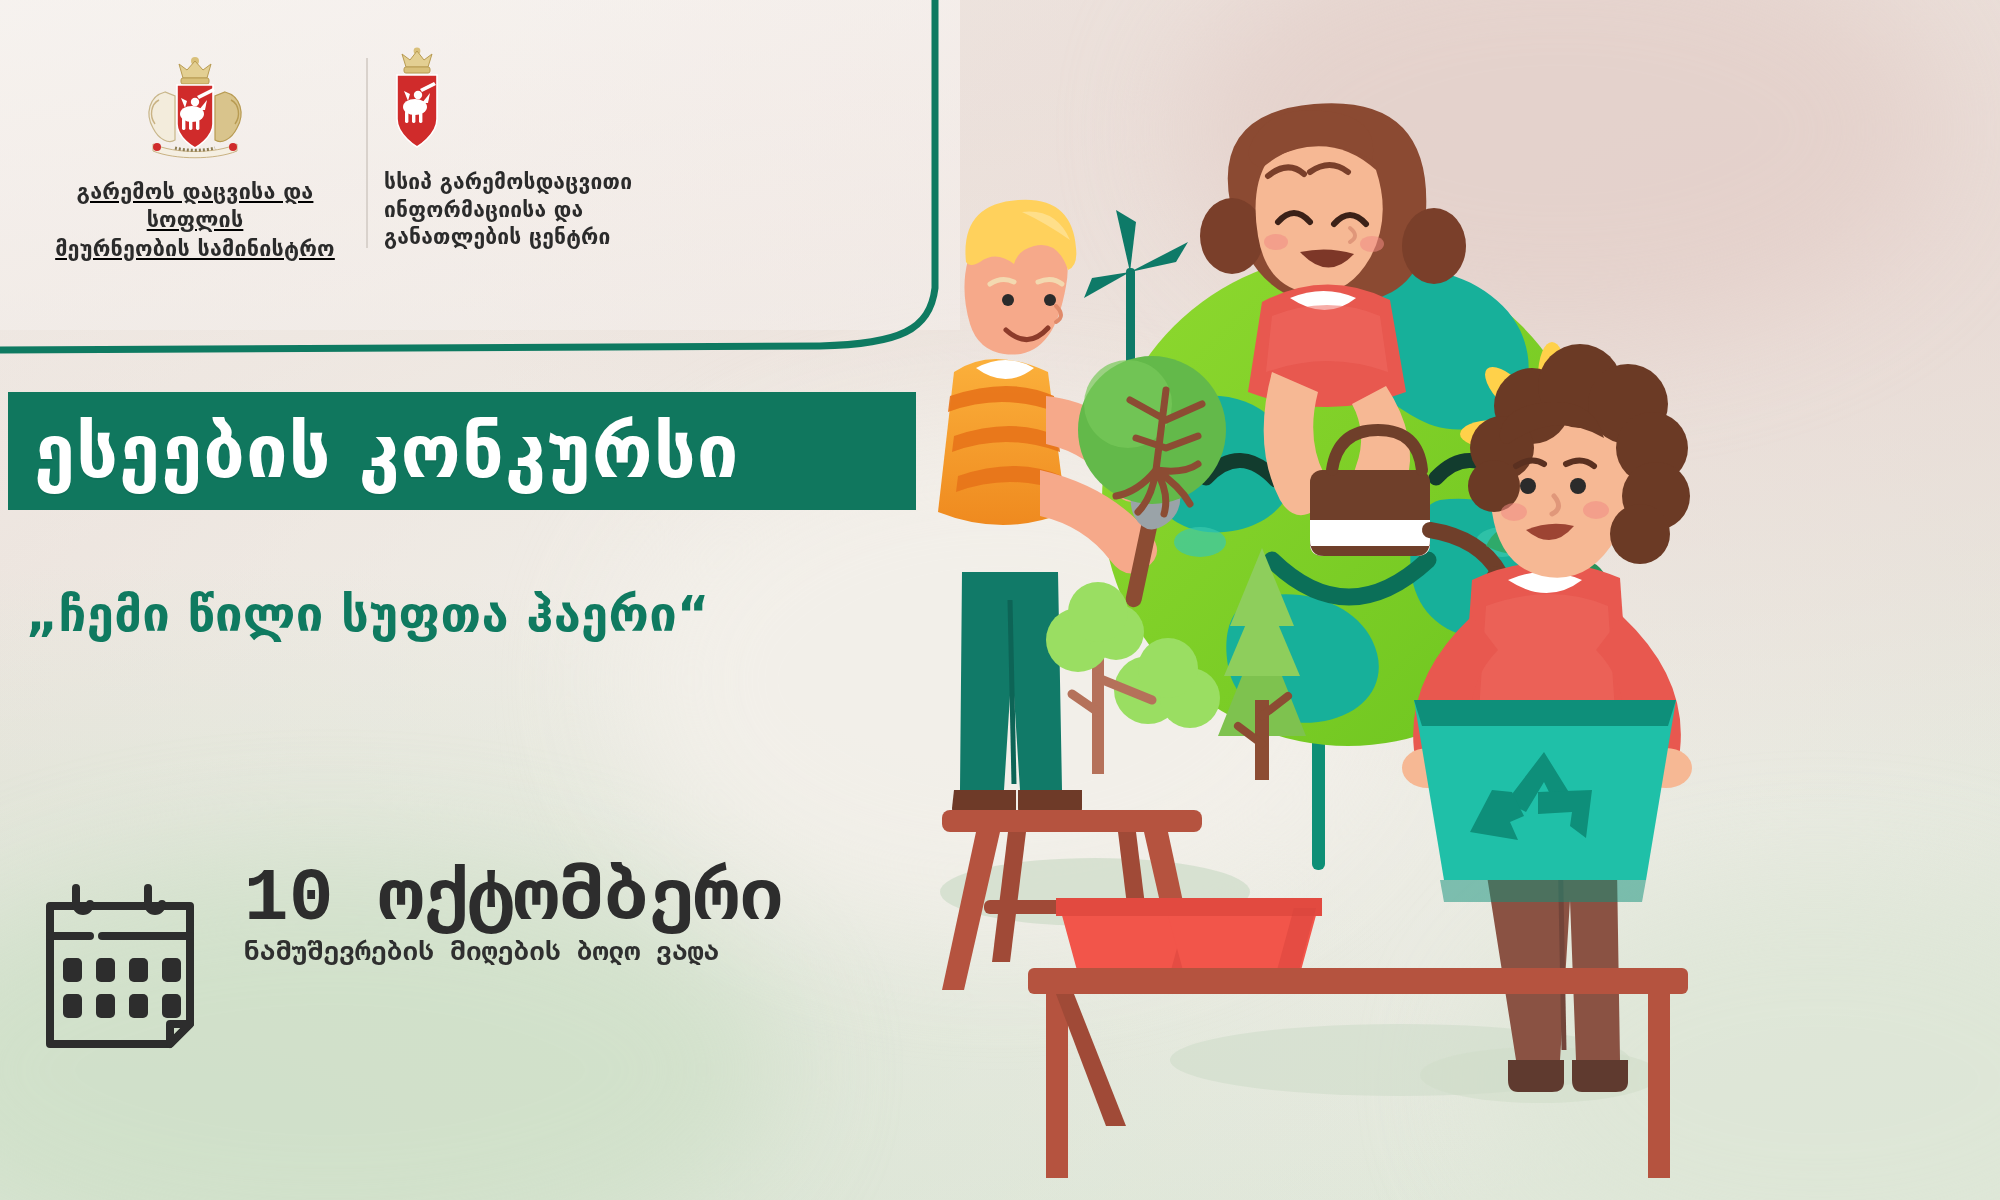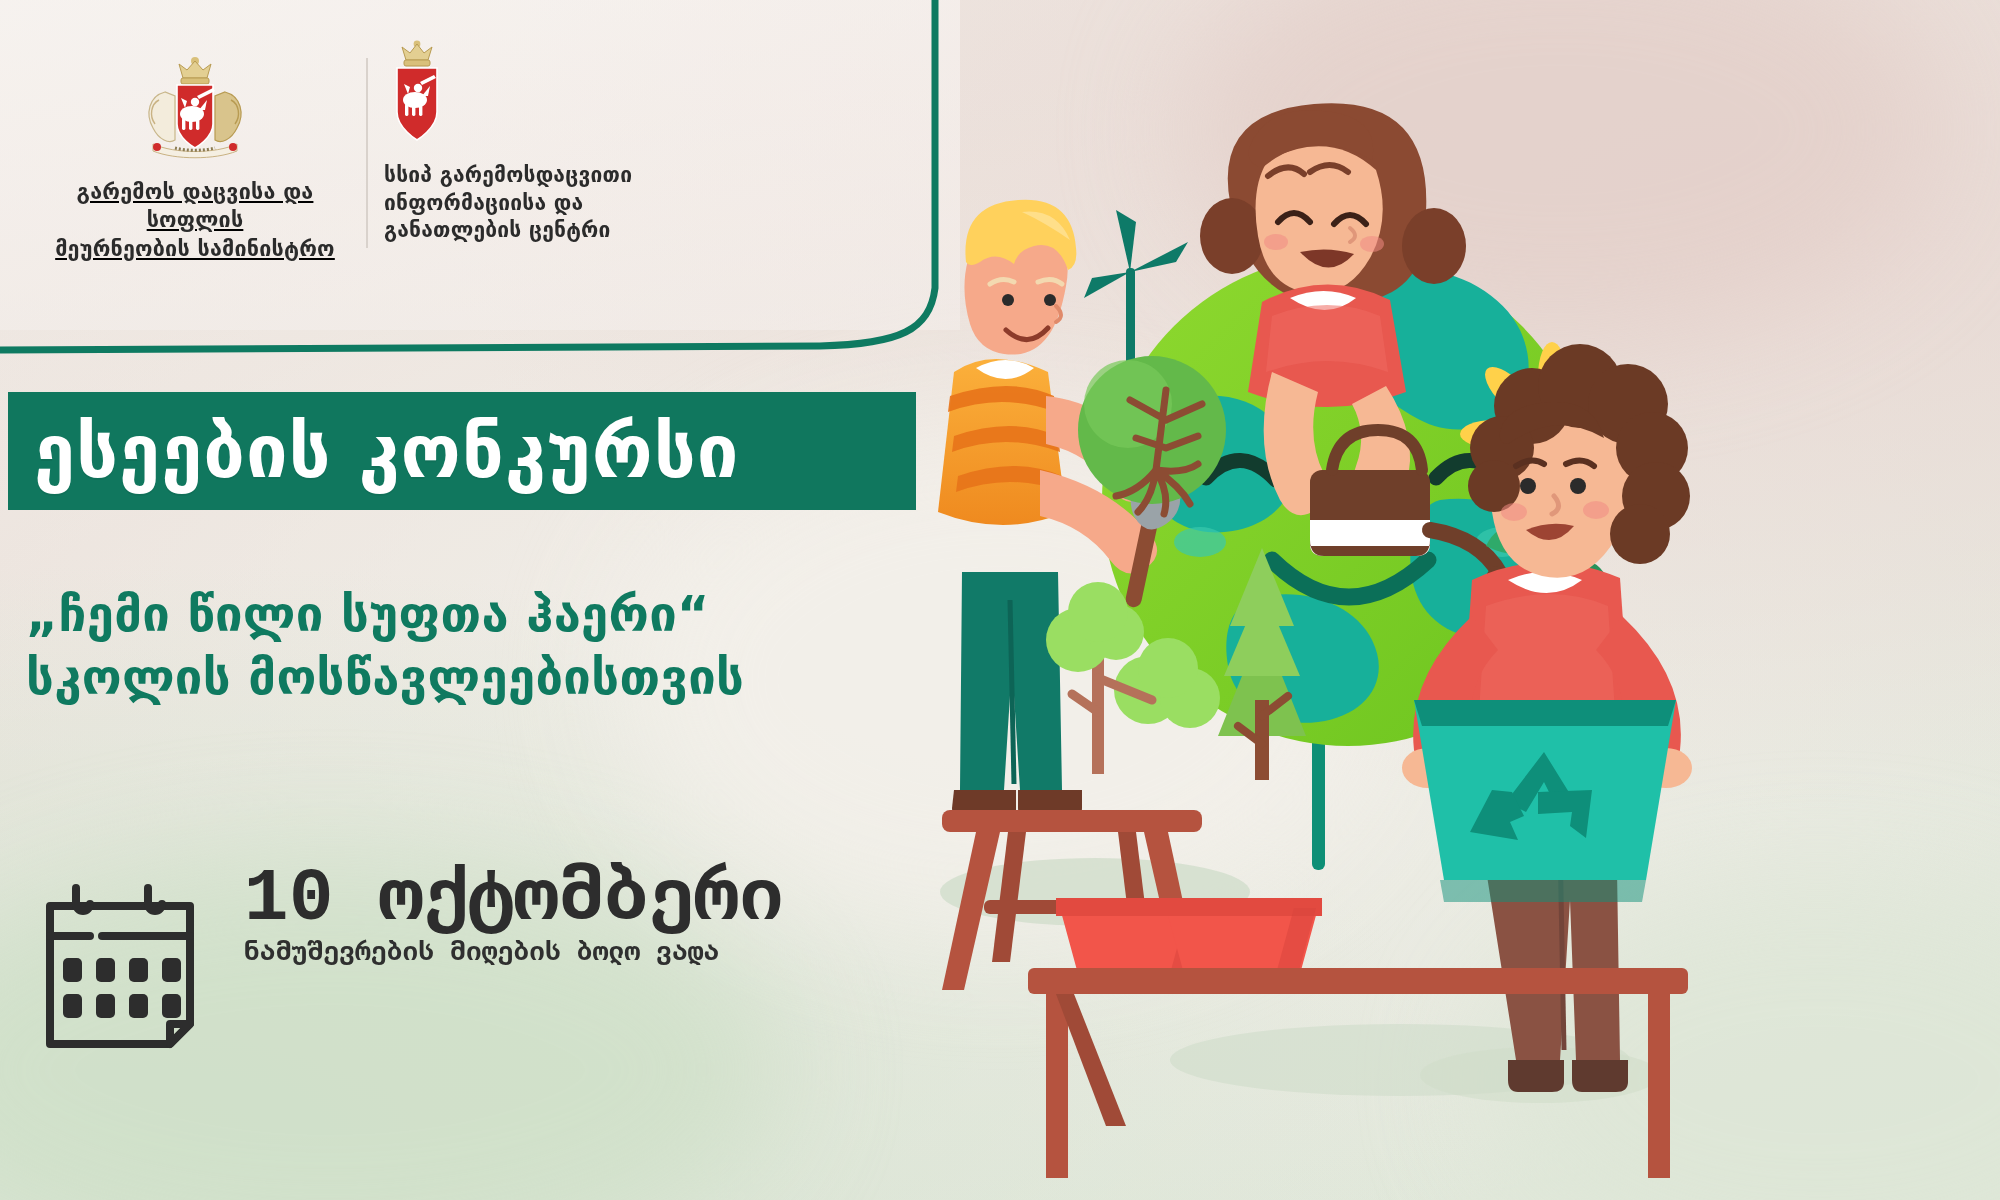--- a/index.html
+++ b/index.html
@@ -22,21 +22,21 @@
   
   #header{position:absolute;left:0;top:0;width:1070px;height:352px;}
   .hdr-white{
     position:absolute;left:-40px;top:-40px;width:1000px;height:370px;
     background:linear-gradient(180deg,#fbf8f6 0%,#f7f2ef 70%,#f4efec 100%);
     border-bottom-right-radius:0;
     opacity:.55;
   }
   .logo-block{position:absolute;}
   #logo1{left:30px;top:52px;width:330px;text-decoration:underline;}
-  #logo2{left:380px;top:36px;width:300px;}
+  #logo2{left:380px;top:43px;width:300px;}
   .crest{display:block;margin:0 auto;}
   .org-text{
     margin-top:14px;
     font-size:21.5px;line-height:1.32;font-weight:700;color:#2b2b2b;
     letter-spacing:.2px;white-space:pre-line;
   }
   #logo1 .org-text{text-align:center;}
   #logo2 .org-text{text-align:left;padding-left:4px;font-size:21px;}
   .vdiv{position:absolute;left:366px;top:58px;width:2px;height:190px;background:#d9d2cc;}
 
@@ -158,21 +158,20 @@
   <svg id="curve" viewBox="0 0 2000 420" preserveAspectRatio="none">
     <path d="M0 350 L820 346 C900 344 930 330 935 288 L935 0" fill="none" stroke="#0e7a61" stroke-width="7" stroke-linecap="round"></path>
   </svg>
 
   <div id="banner">
     <div id="banner-title">ესეების კონკურსი</div>
   </div>
 
   <div id="subtitle">
     <span class="l1">„ჩემი წილი სუფთა ჰაერი“</span>
-    <span class="l2">სკოლის მოსწავლეებისთვის</span>
   </div>
 
   <div id="dateblock">
     <svg id="cal-icon" width="180" height="180" viewBox="0 0 180 180">
       <g fill="none" stroke="#2d2d2d" stroke-width="8" stroke-linecap="round" stroke-linejoin="round">
         <path d="M20 32 h140 v118 l-20 20 h-120 z"></path>
         <path d="M20 62 h40"></path>
         <path d="M72 62 h88"></path>
         <path d="M46 14 v16 a7 7 0 0 0 7 7 a7 7 0 0 0 7 -7"></path>
         <path d="M118 14 v16 a7 7 0 0 0 7 7 a7 7 0 0 0 7 -7"></path>

